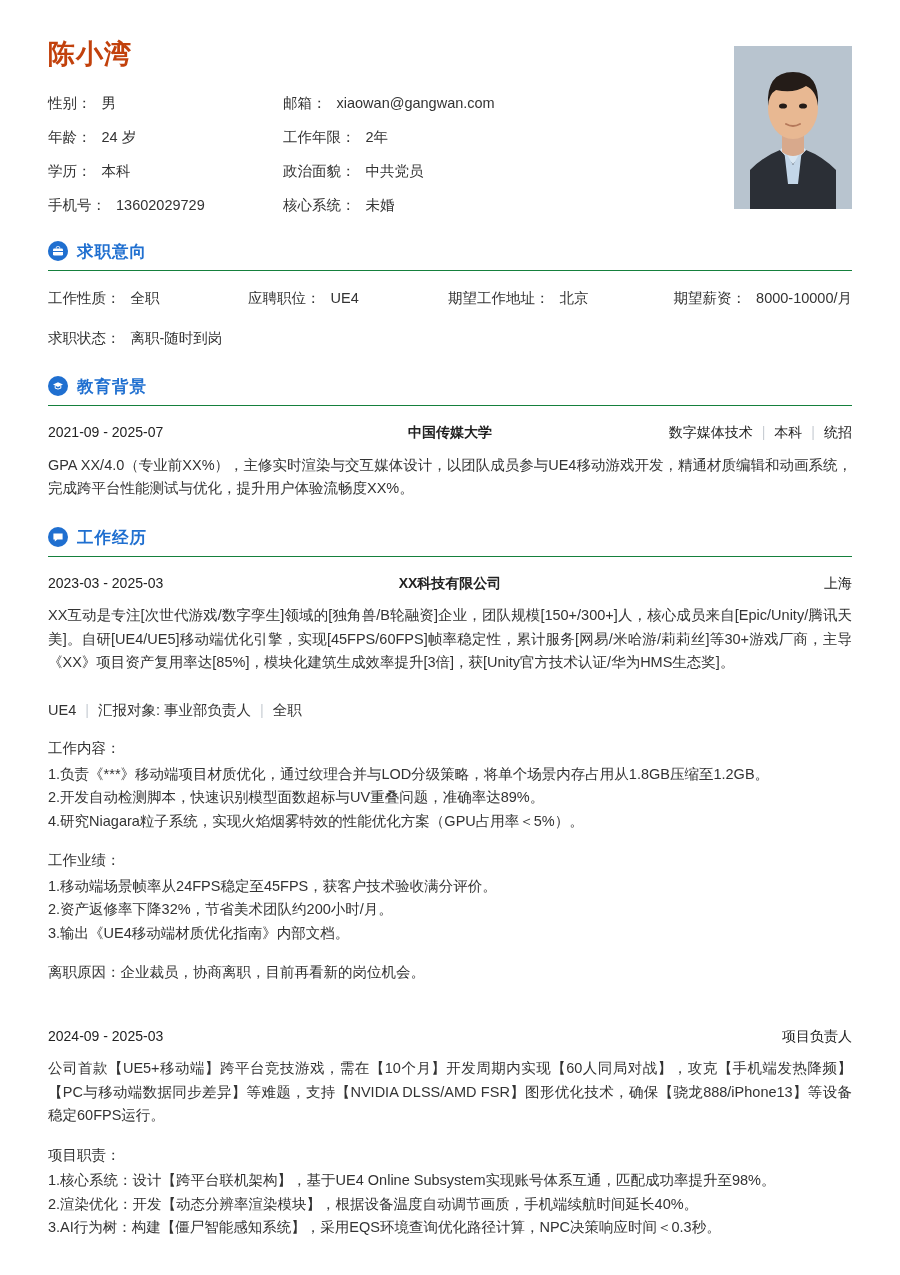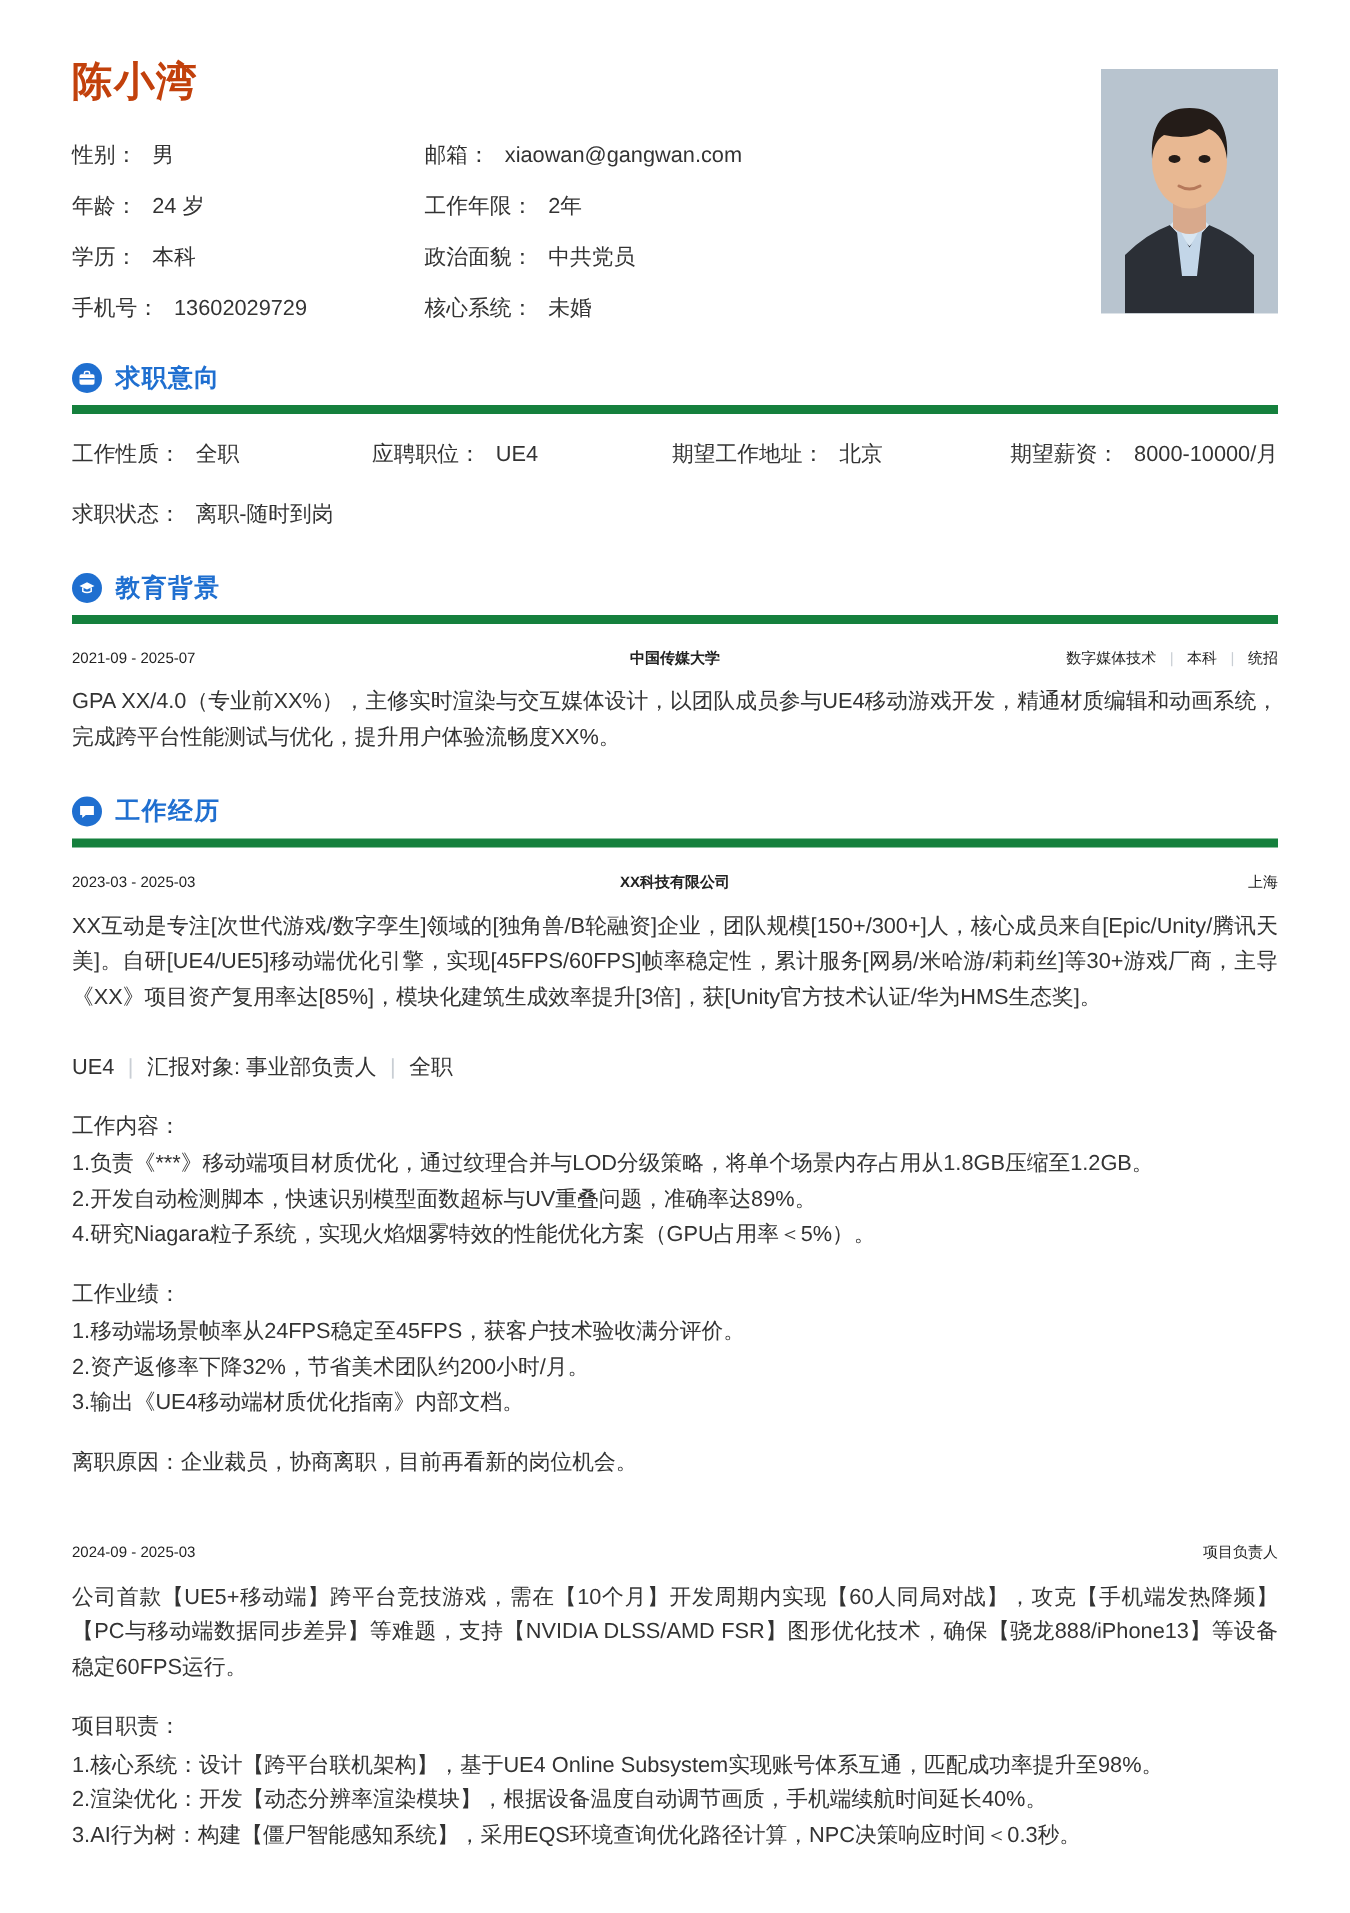--- a/index.html
+++ b/index.html
@@ -62,22 +62,22 @@
     overflow: hidden;
     background: #cfd6dd;
   }
 
   
   .section {
     margin-top: 26px;
   }
   .section-head {
     display: flex;
-    align-items: center;
-    border-bottom: 6px solid #15803d;
+    align-items: flex-start;
+    border-bottom: 1px solid #15803d;
     padding-bottom: 7px;
   }
   .sec-icon {
     width: 20px;
     height: 20px;
     border-radius: 50%;
     background: #1f6fd0;
     display: inline-flex;
     align-items: center;
     justify-content: center;
@@ -109,21 +109,21 @@
   }
   .intent-item { white-space: nowrap; }
   .intent-item .v { margin-left: 10px; }
   .intent-item.right { text-align: right; }
 
   
   .three-col {
     display: flex;
     justify-content: space-between;
     align-items: flex-start;
-    font-size: 10px;
+    font-size: 14px;
     color: #222;
   }
   .three-col .mid {
     flex: 1;
     text-align: center;
     font-weight: bold;
   }
   .three-col .left { width: 200px; }
   .three-col .right {
     width: 200px;

